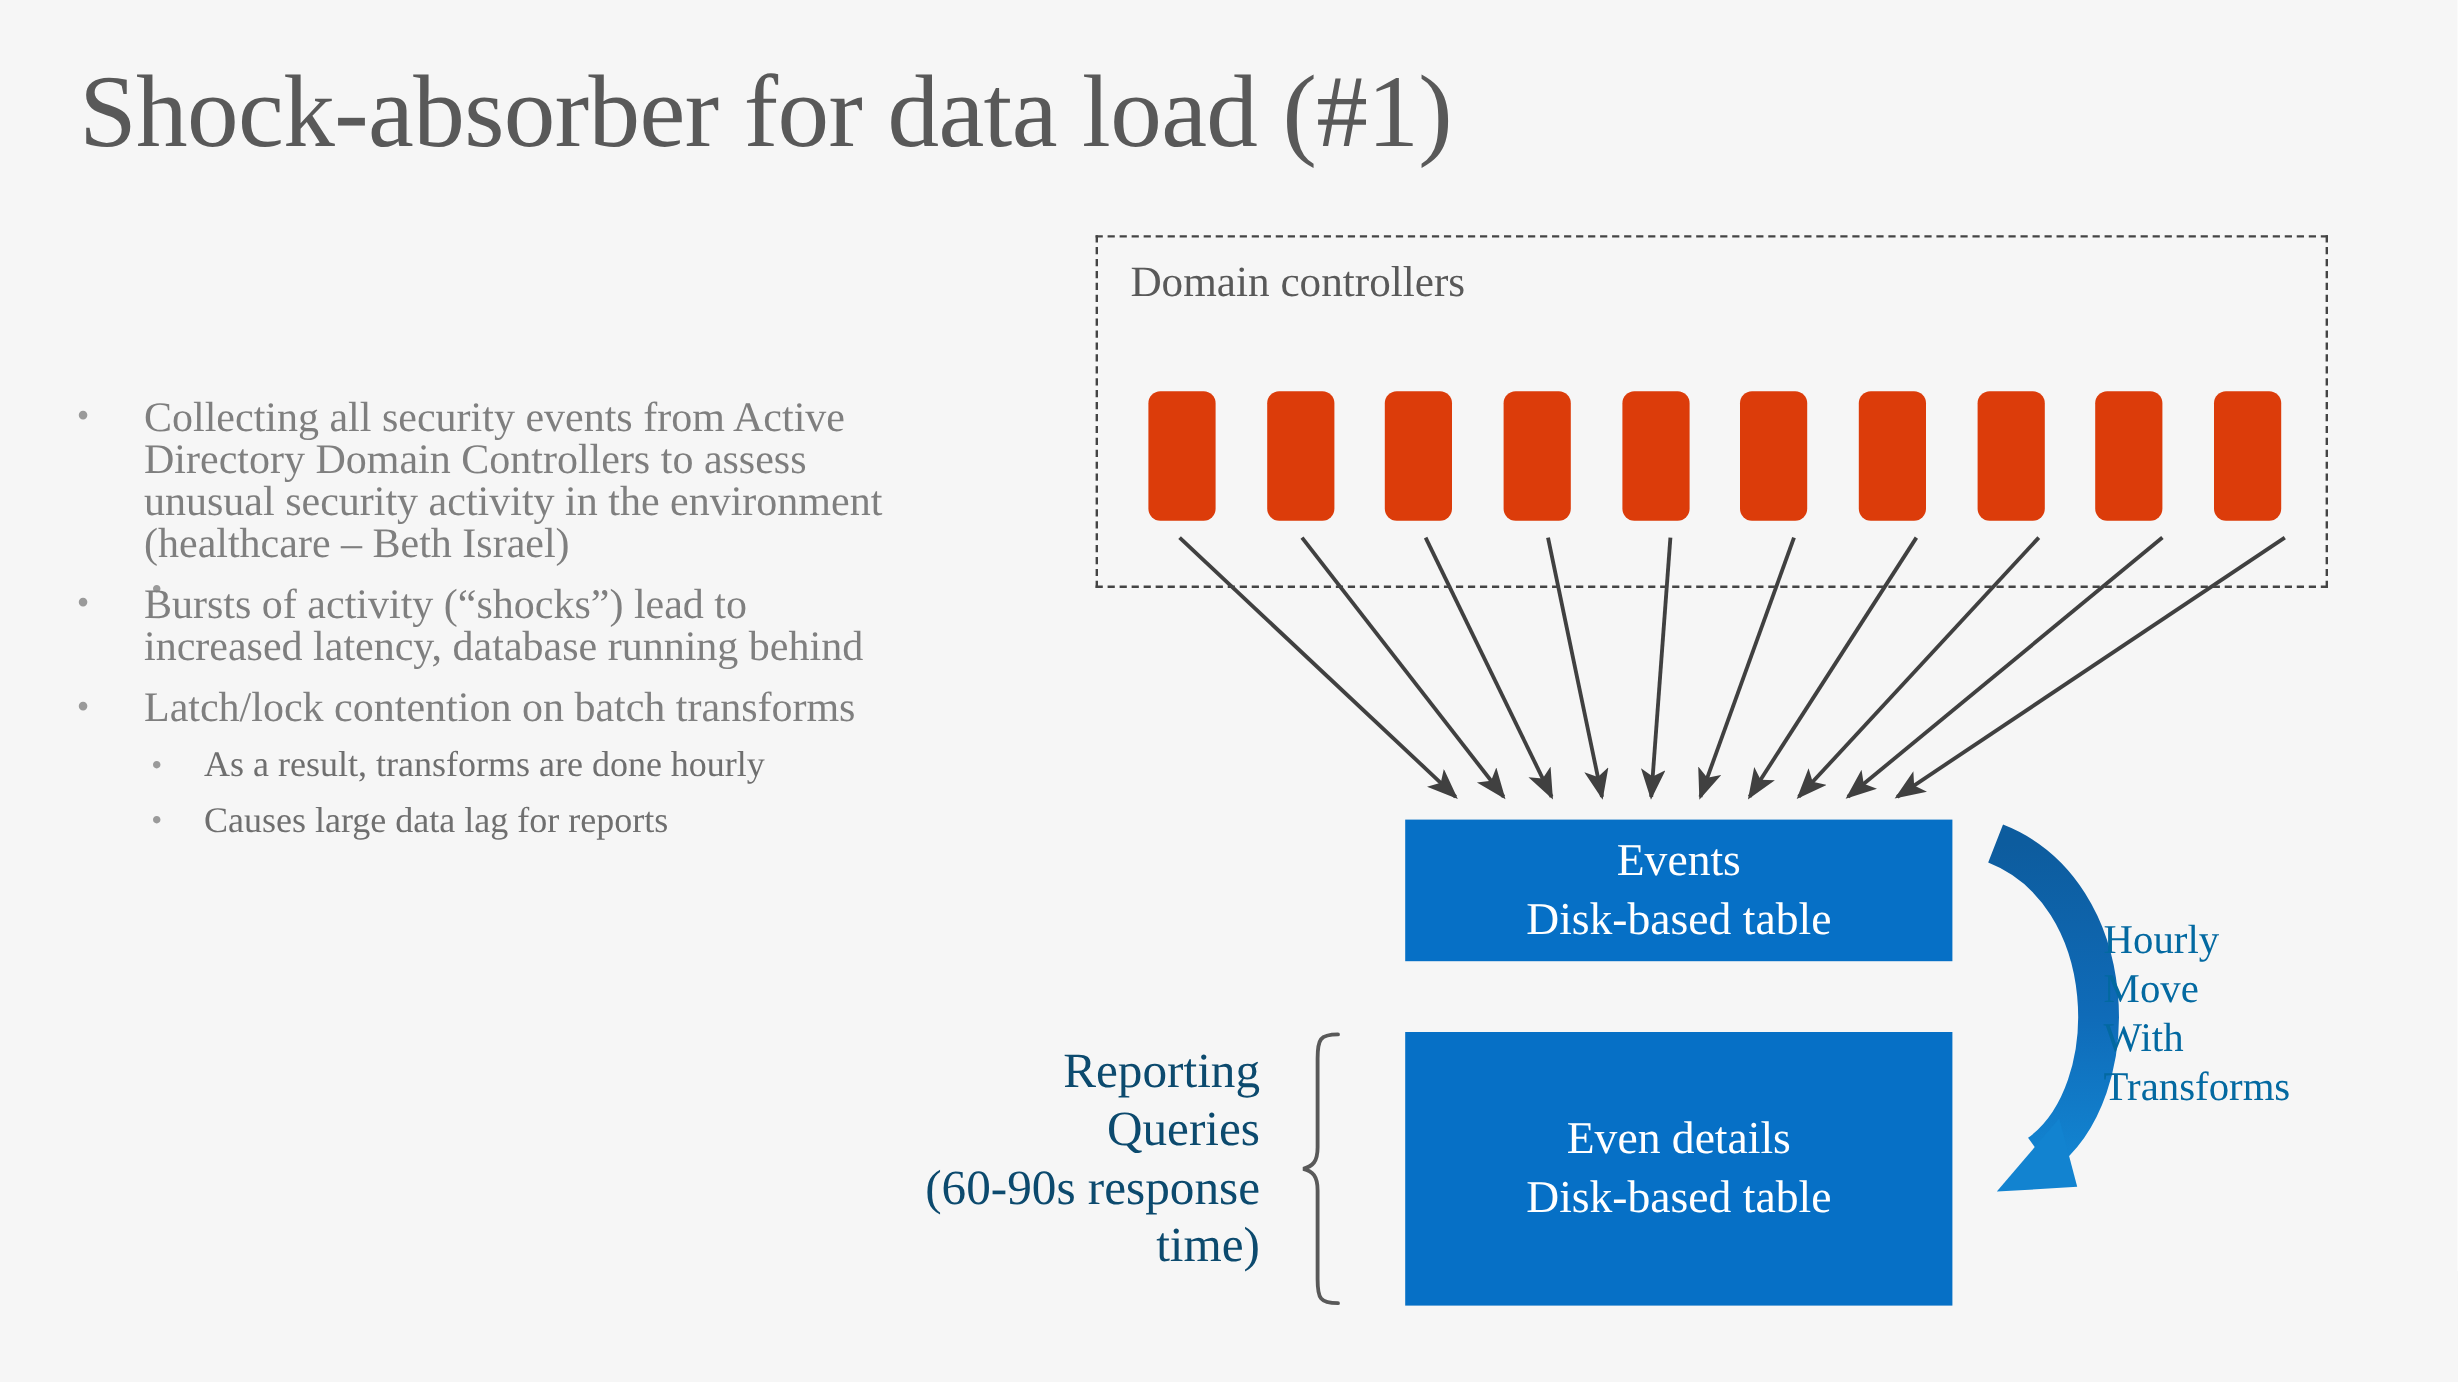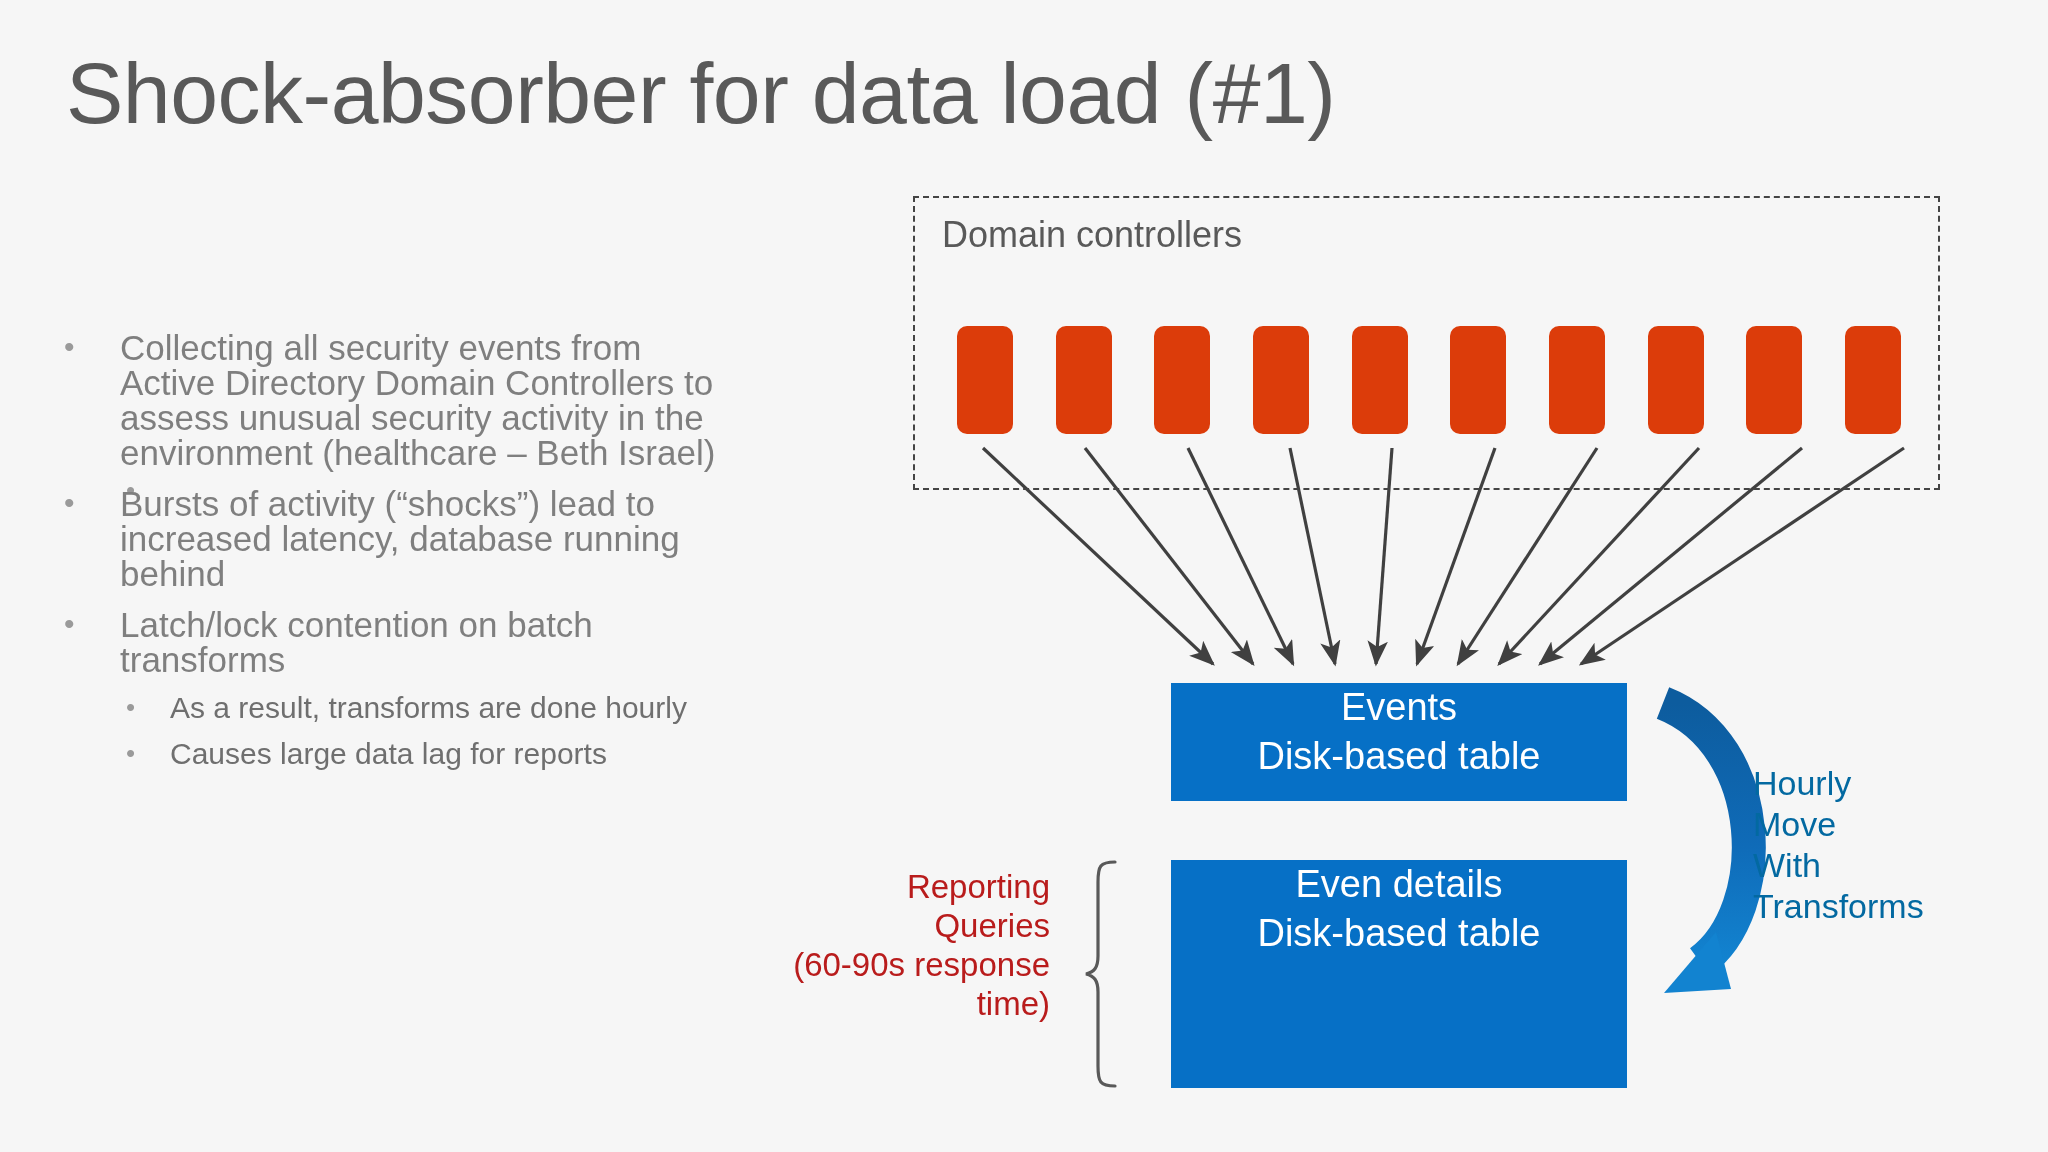--- a/index.html
+++ b/index.html
@@ -6,21 +6,21 @@
     margin: 0;
     padding: 0;
     background: #ffffff;
   }
   #slide {
     position: relative;
     width: 2048px;
     height: 1152px;
     background: #f6f6f6;
     overflow: hidden;
-    font-family: Liberation Sans, sans-serif;
+    font-family: Liberation Serif, serif;
     color: #595959;
   }
 
   
   #slide-title {
     position: absolute;
     left: 66px;
     top: 48px;
     font-size: 86px;
     font-weight: 400;
@@ -121,20 +121,21 @@
     border-radius: 10px;
   }
 
   .blue-box {
     position: absolute;
     background: #0670c6;
     color: #ffffff;
     display: flex;
     flex-direction: column;
     align-items: center;
+    justify-content: center;
     text-align: center;
     font-size: 38px;
     line-height: 1.28;
   }
   #events-box {
     left: 1171px;
     top: 683px;
     width: 456px;
     height: 118px;
   }
@@ -154,23 +155,23 @@
     line-height: 1.21;
     color: #0369a1;
   }
   #cycle-label div { white-space: nowrap; }
 
   #reporting-label {
     position: absolute;
     left: 760px;
     top: 868px;
     width: 290px;
-    font-size: 33px;
+    font-size: 41px;
     line-height: 1.18;
-    color: #b91c1c;
+    color: #0c4a6e;
     text-align: right;
   }
 </style>
 </head>
 <body>
 
 <div id="slide">
 
   <div id="slide-title">Shock-absorber for data load (#1)</div>
 

